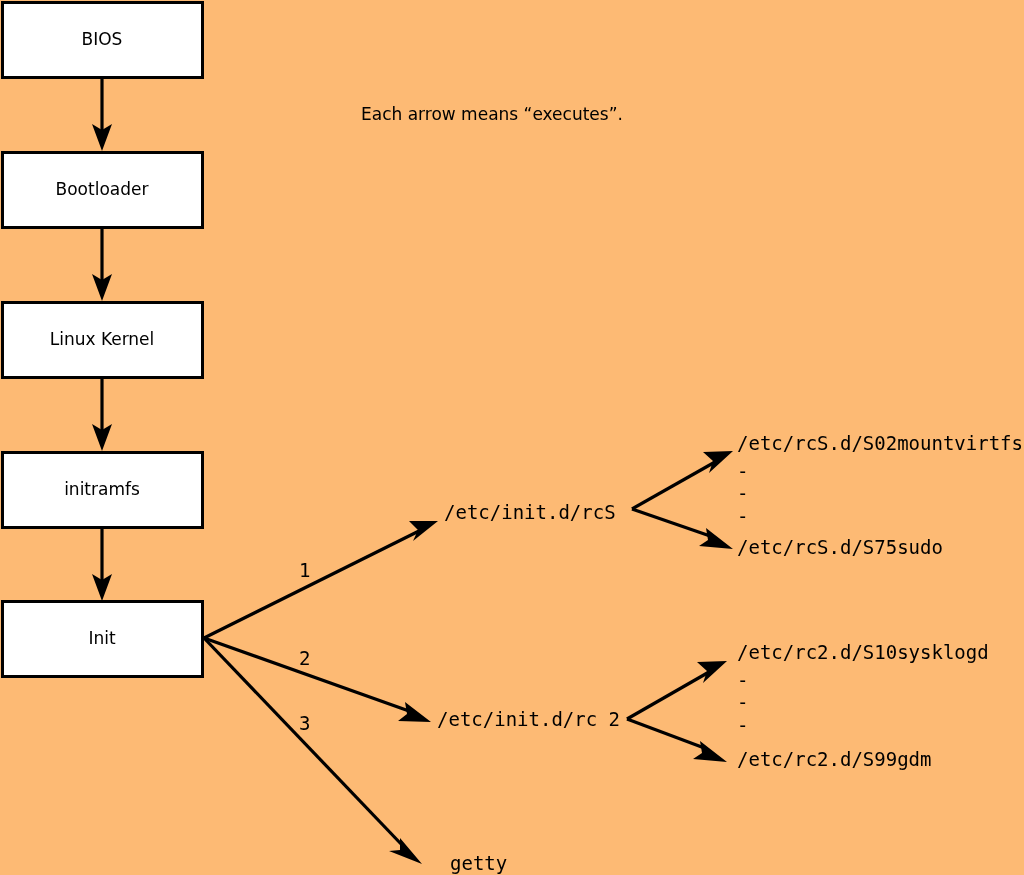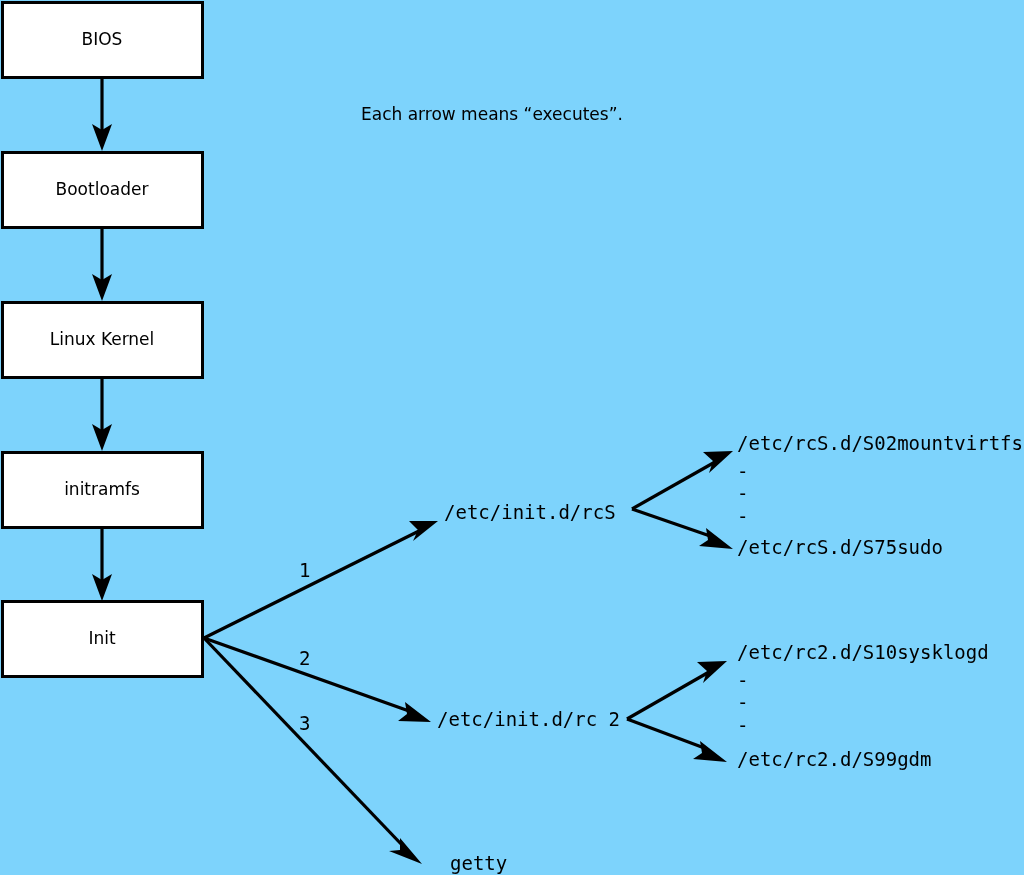--- a/index.html
+++ b/index.html
@@ -8,21 +8,21 @@
     background: #ffffff;
   }
   body {
     font-family: "Liberation Sans", sans-serif;
     color: #000000;
   }
   #canvas {
     position: relative;
     width: 1024px;
     height: 875px;
-    background: #7dd3fc;
+    background: #fdba74;
     overflow: hidden;
   }
   #diagram-svg {
     position: absolute;
     left: 0;
     top: 0;
     width: 1024px;
     height: 875px;
   }
   .box-label {

